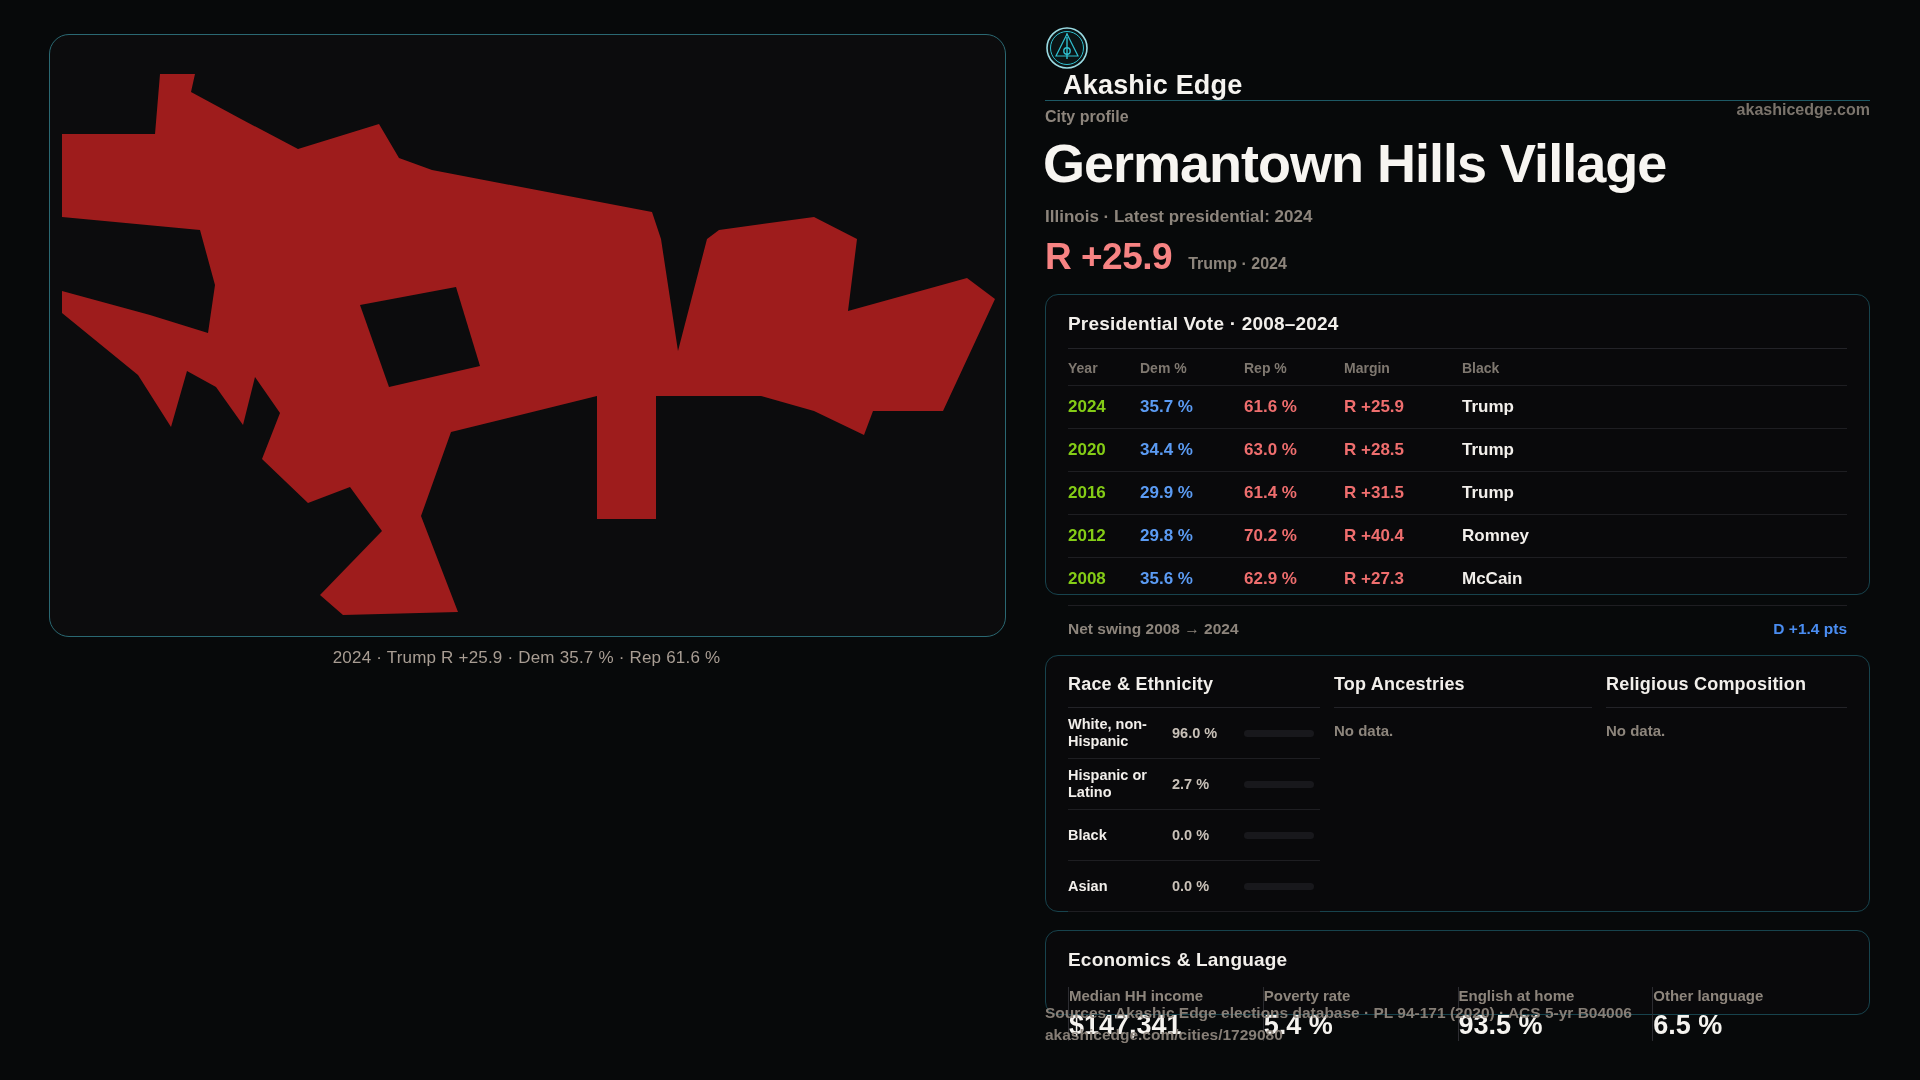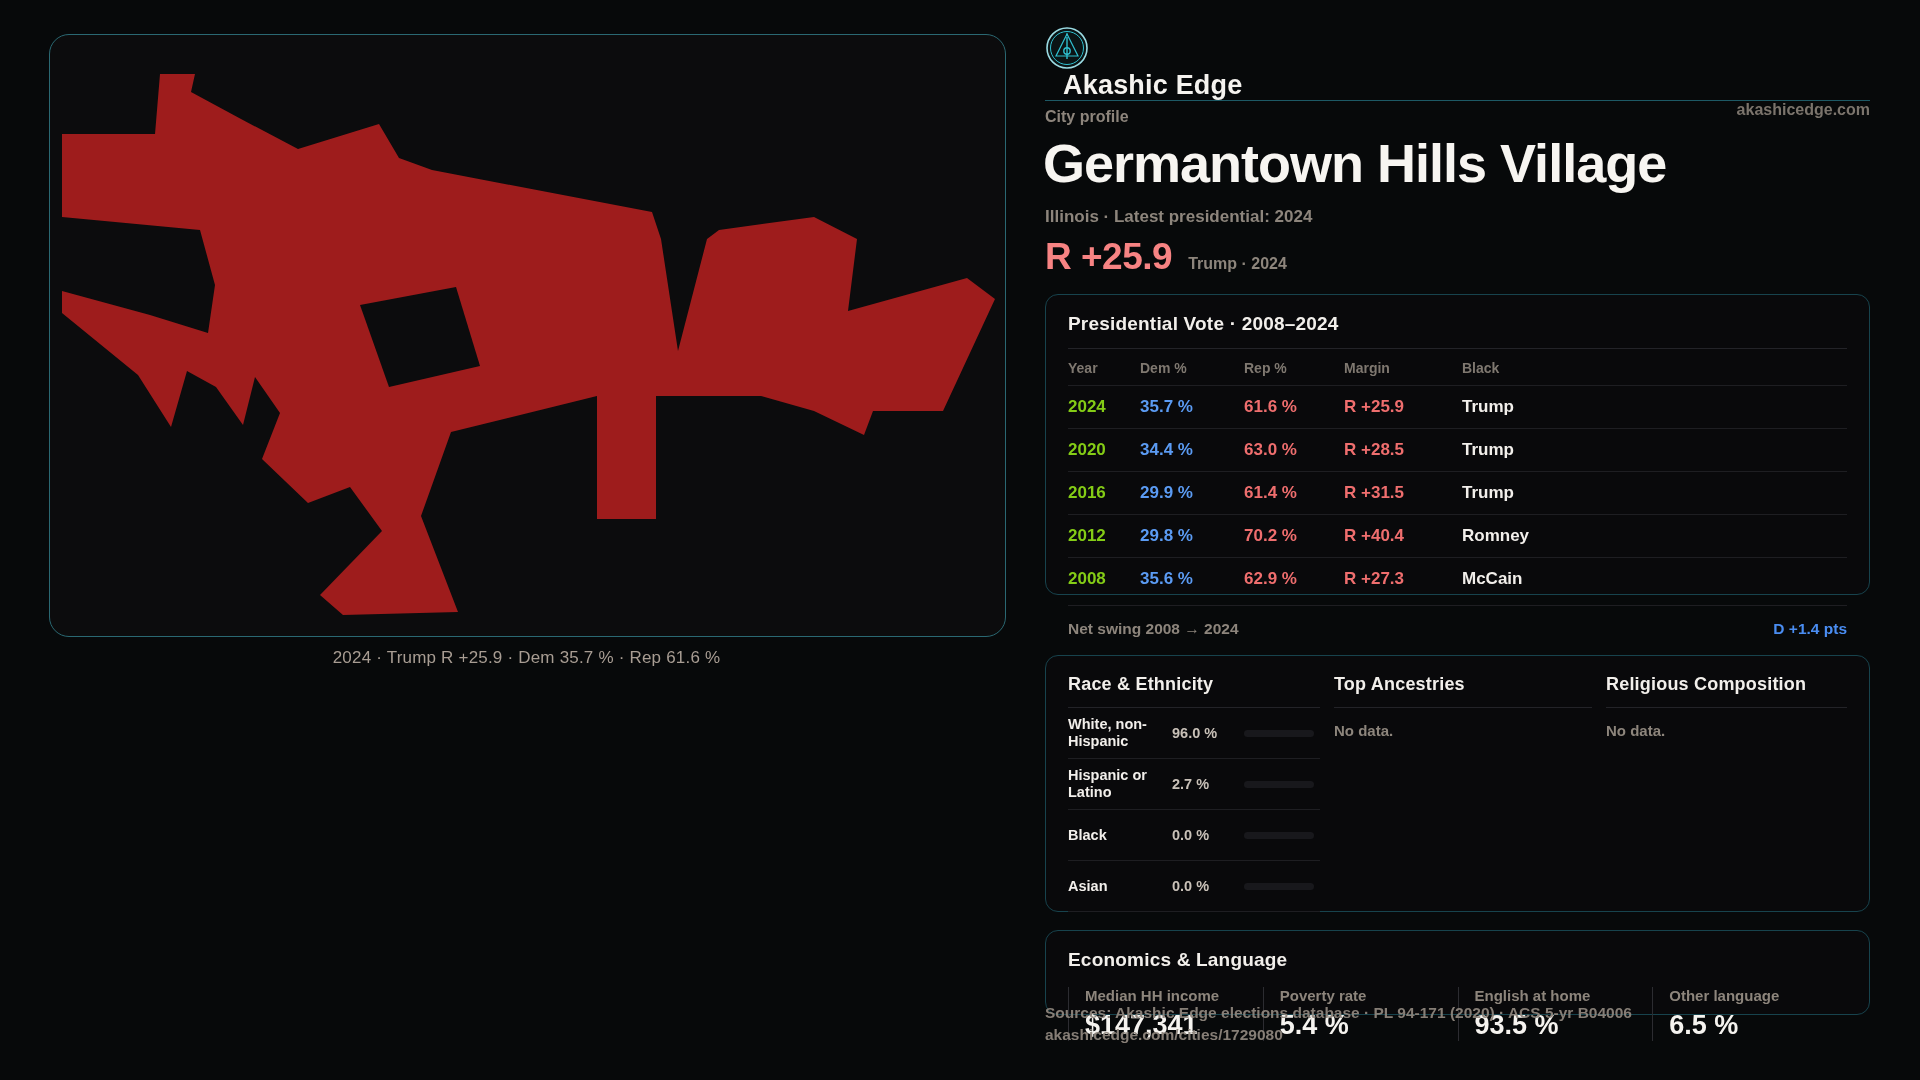--- a/index.html
+++ b/index.html
@@ -58,21 +58,21 @@
   .race-row{display:grid;grid-template-columns:104px 72px 1fr;align-items:center;
     border-bottom:1px solid #1e1e22;padding:8px 0;min-height:34px;}
   .race-row .lab{font-size:14.5px;font-weight:700;color:#f2efeb;line-height:1.15;}
   .race-row .val{font-size:14.5px;color:#c9c1b8;font-weight:600;}
   .bar-track{width:70px;height:7px;background:#18181c;border-radius:4px;overflow:hidden;justify-self:start;}
   .bar-fill{height:7px;border-radius:4px;background:#8c9cb8;width:0;}
 
   
   #econ-card{top:930px;height:85px;}
   .stats{display:grid;grid-template-columns:repeat(4,1fr);margin-top:16px;}
-  .stat{border-left:1px solid #2c2c31;padding-left:16px;}
+  .stat{border-left:1px solid #2c2c31;}
   .stat .lab{font-size:15px;color:#8d857c;font-weight:600;}
   .stat .val{margin-top:6px;font-size:27px;font-weight:700;color:#f5f3ef;}
 
   
   .footer{position:absolute;left:0;top:1002px;z-index:6;font-size:15.5px;color:rgba(141,133,124,.95);
     font-weight:600;line-height:22px;pointer-events:none;}
 </style>
 </head>
 <body>
 

